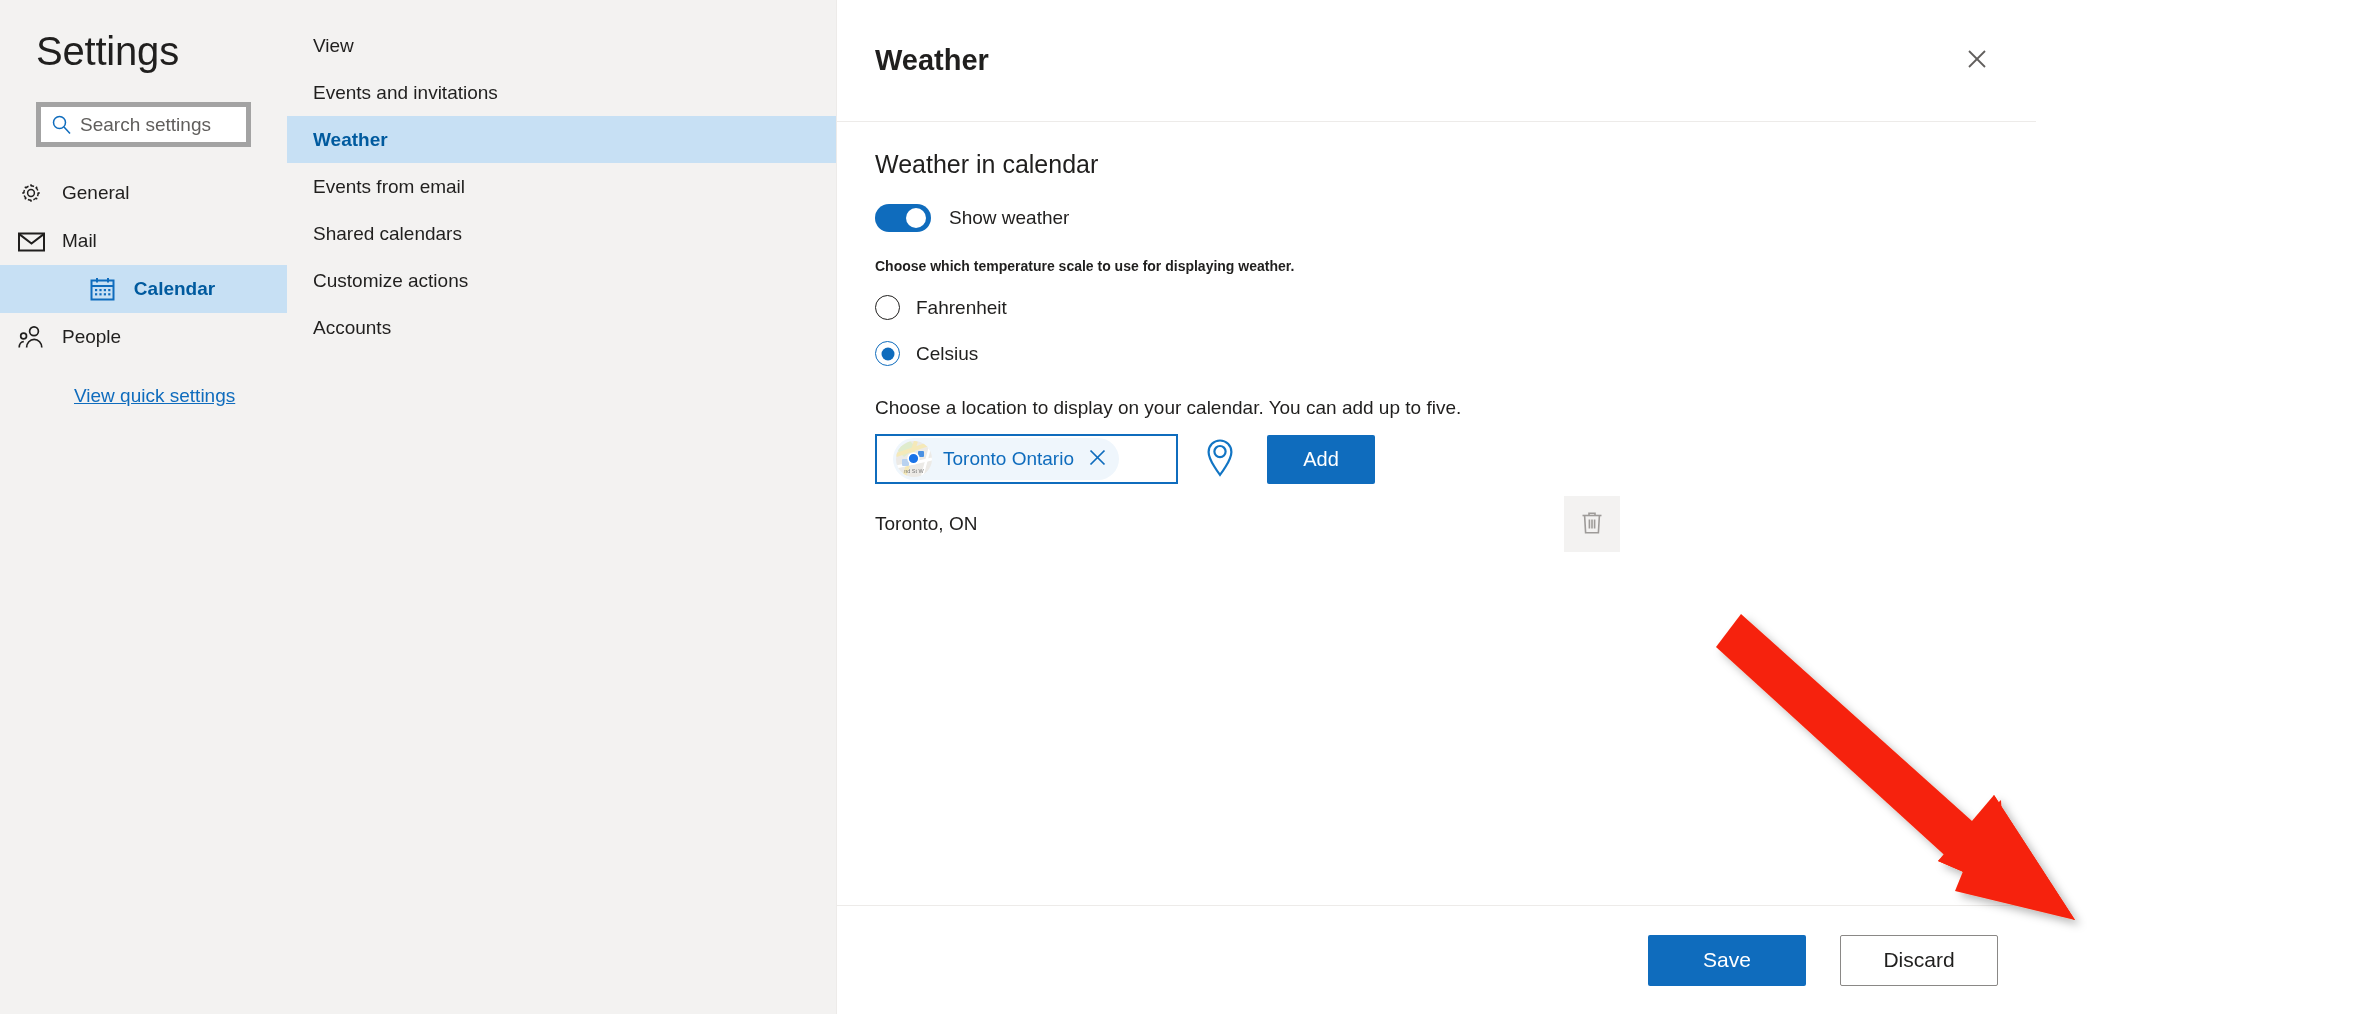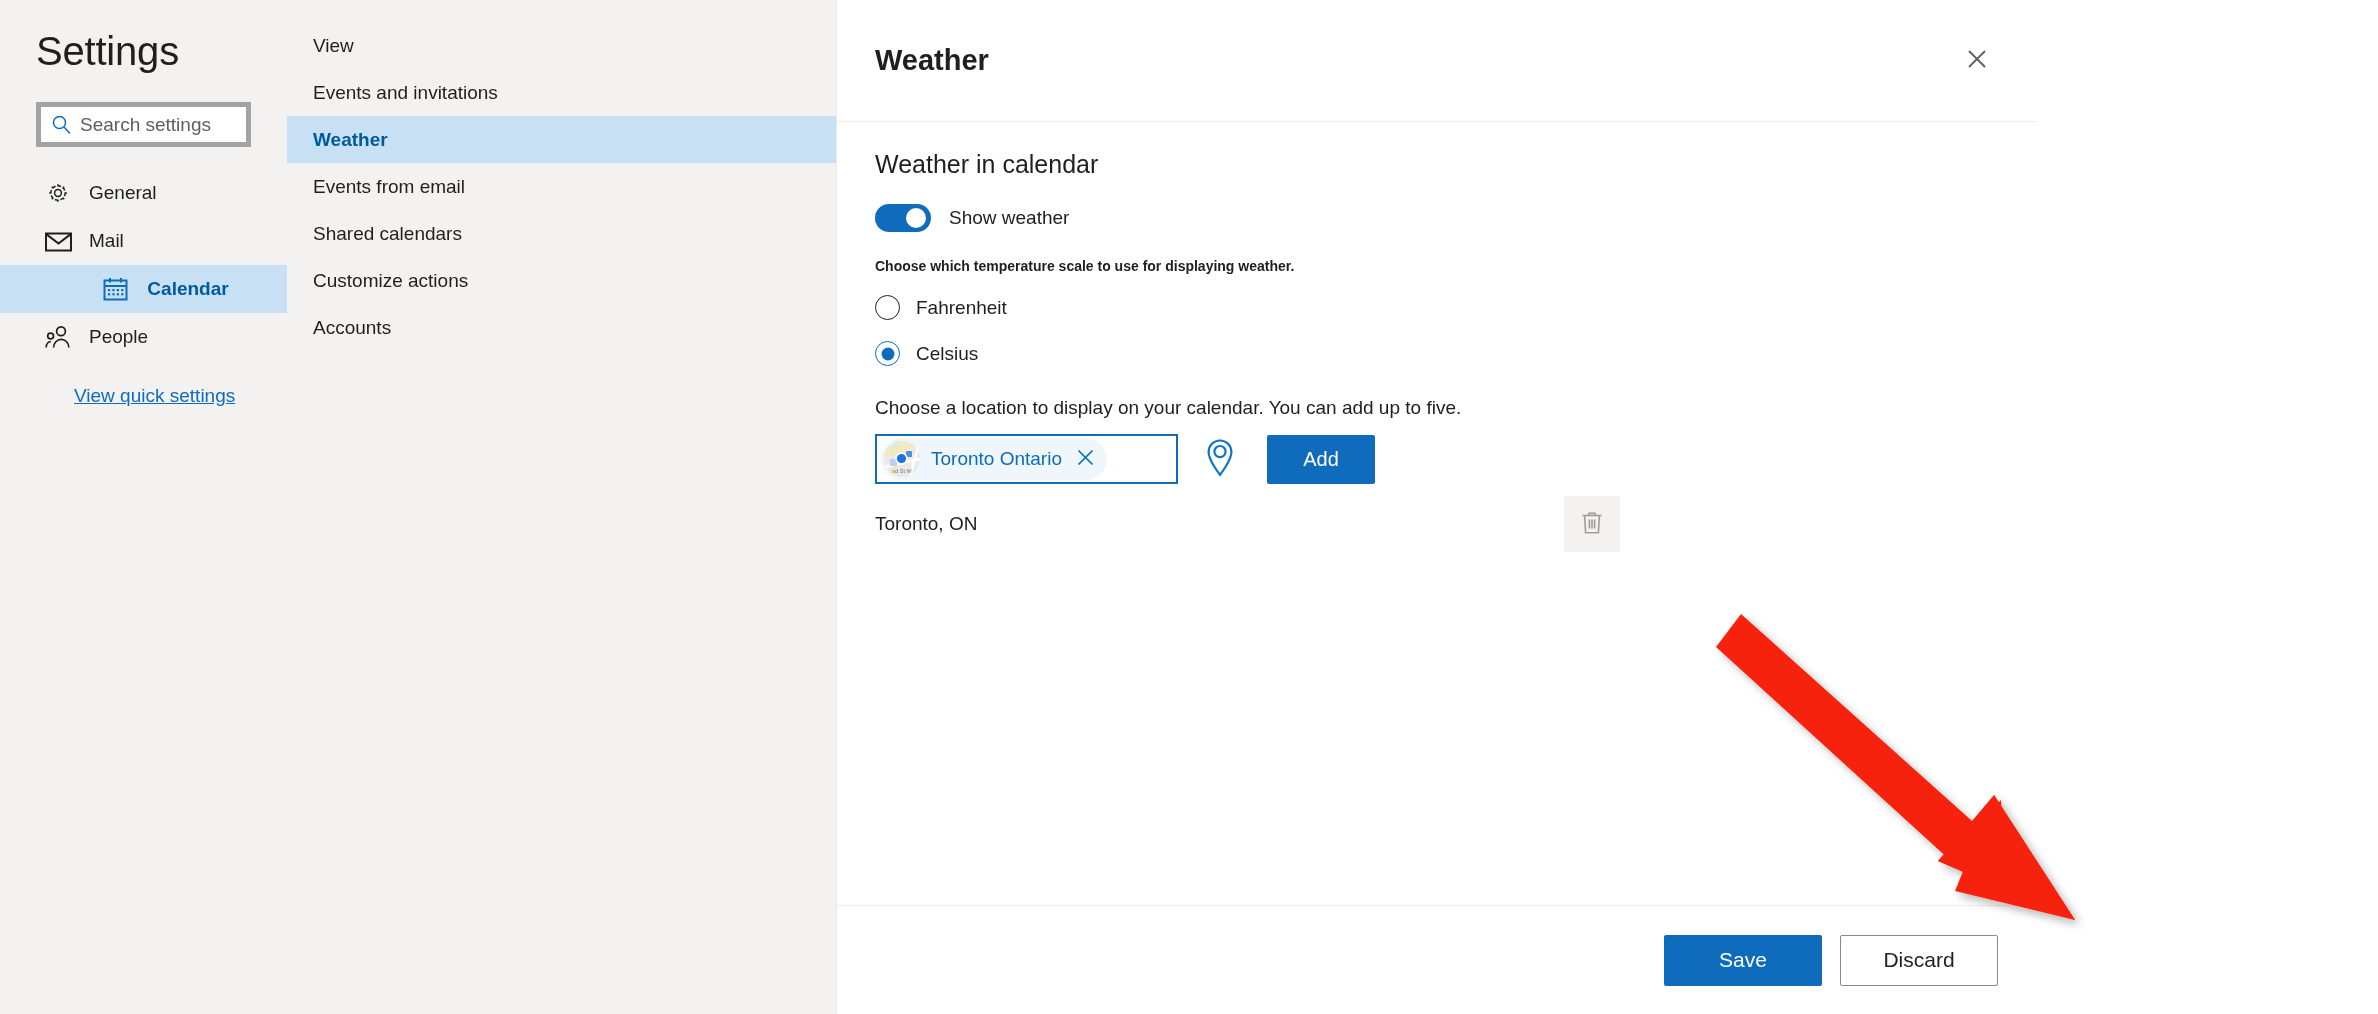--- a/index.html
+++ b/index.html
@@ -46,21 +46,21 @@
     color: #201f1e;
     width: 100%;
   }
   .search-input::placeholder { color: #605e5c; opacity: 1; }
 
   .nav-list { margin-top: 22px; }
   .nav-item {
     height: 48px;
     display: flex;
     align-items: center;
-    padding-left: 45px;
+    padding-left: 18px;
     cursor: pointer;
   }
   .nav-item .ni-icon {
     width: 34px; flex: 0 0 34px;
     display: flex; align-items: center;
   }
   .nav-item .ni-label {
     font-size: 19px;
     color: #201f1e;
     margin-left: 10px;
@@ -199,21 +199,21 @@
 
   .location-row {
     display: flex; align-items: center;
     margin-top: 15px;
   }
   .loc-input-box {
     width: 303px; height: 50px;
     border: 2px solid #0f6cbd;
     background: #ffffff;
     display: flex; align-items: center;
-    padding: 0 4px;
+    padding: 0 16px;
     flex: 0 0 303px;
   }
   .loc-chip {
     display: flex; align-items: center;
     height: 42px;
     background: #eff6fc;
     border-radius: 21px;
     padding: 0 12px 0 3px;
     max-width: 100%;
   }
@@ -272,21 +272,21 @@
   
   .detail-footer {
     position: absolute;
     left: 0; right: 0; bottom: 0;
     height: 109px;
     border-top: 1px solid #edebe9;
     display: flex;
     align-items: center;
     justify-content: flex-end;
     padding-right: 38px;
-    gap: 18px;
+    gap: 34px;
   }
   .btn-primary {
     width: 158px; height: 51px;
     background: #0f6cbd; color: #fff;
     border: 0; border-radius: 2px;
     font-family: "Liberation Sans", sans-serif;
     font-size: 21px;
     cursor: pointer;
   }
   .btn-secondary {

